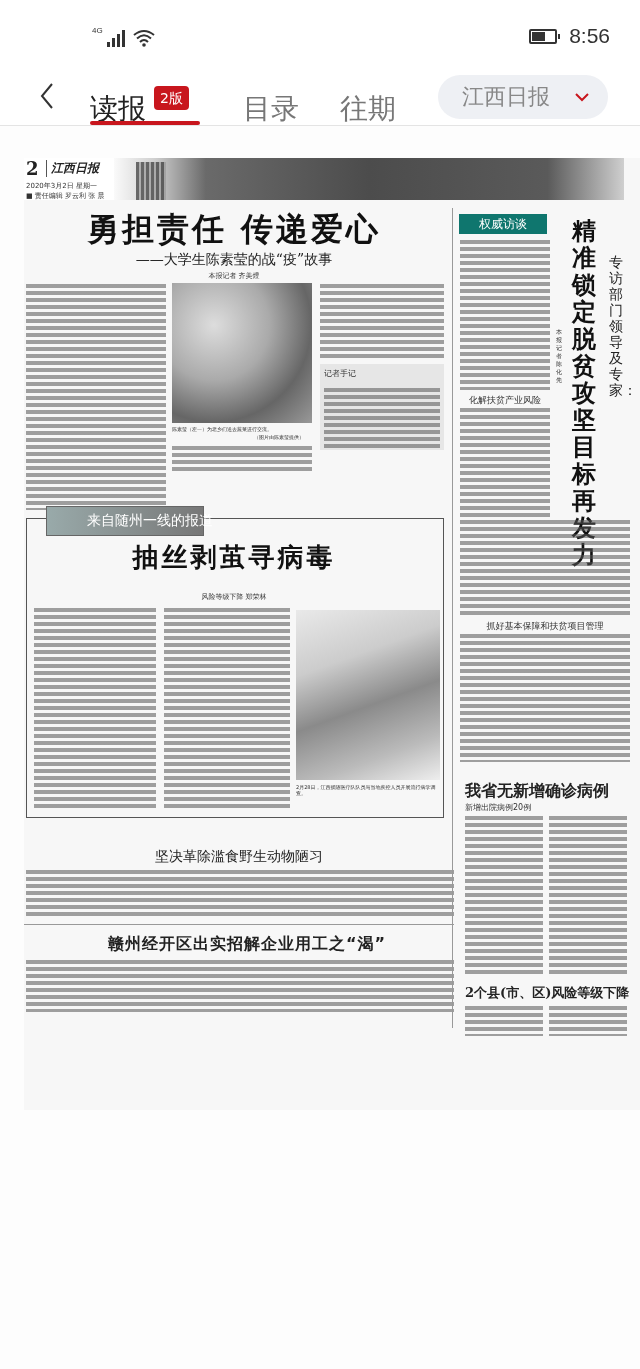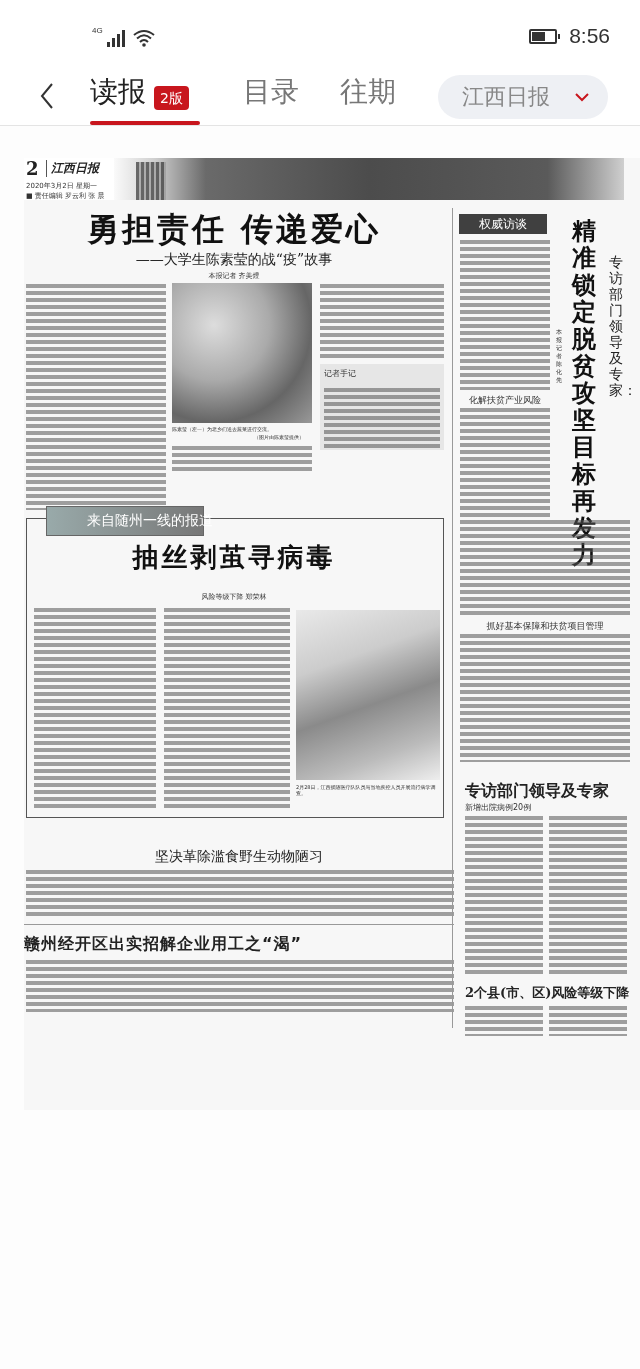--- a/index.html
+++ b/index.html
@@ -15,21 +15,21 @@
   .sb-wifi { width: 22px; height: 18px; margin-left: 4px; }
   .sb-right { position: absolute; right: 30px; top: 24px; display: flex; align-items: center; gap: 12px; }
   .sb-battery { width: 28px; height: 15px; border: 2px solid #333; border-radius: 2px; position: relative; }
   .sb-battery::before { content: ""; position: absolute; left: 1px; top: 1px; bottom: 1px; width: 13px; background: #333; }
   .sb-battery::after { content: ""; position: absolute; right: -5px; top: 3px; width: 2px; height: 5px; background: #333; }
   .sb-time { font-size: 21px; color: #333; font-family: "Liberation Sans", sans-serif; }
 
   
   .navbar { position: absolute; top: 72px; left: 0; width: 640px; height: 54px; background: #fff; border-bottom: 1px solid #e4e4e4; }
   .nav-back { position: absolute; left: 36px; top: 6px; width: 22px; height: 36px; cursor: pointer; }
-  .nav-tab { position: absolute; top: 1px; font-size: 28px; font-family: Liberation Mono, monospace; color: #777; cursor: pointer; }
+  .nav-tab { position: absolute; top: 18px; font-size: 28px; font-family: Liberation Mono, monospace; color: #777; cursor: pointer; }
   .nav-tab.active { color: #222; }
   .tab-read { left: 90px; }
   .tab-read-underline { position: absolute; left: 90px; top: 49px; width: 110px; height: 4px; background: #c8161d; border-radius: 2px; }
   .edition-badge { position: absolute; left: 154px; top: 14px; height: 24px; padding: 0 6px; background: #c8161d; color: #fff; font-size: 14px; line-height: 24px; border-radius: 4px; }
   .tab-toc { left: 243px; }
   .tab-past { left: 340px; }
   .paper-select { position: absolute; left: 438px; top: 3px; width: 170px; height: 44px; background: #eef0f4; border-radius: 22px; display: flex; align-items: center; padding-left: 24px; cursor: pointer; }
   .paper-select-label { font-size: 22px; color: #888; font-family: "DejaVu Serif", "Liberation Serif", serif; }
   .paper-select-chev { position: absolute; right: 18px; top: 14px; width: 16px; height: 16px; }
 
@@ -65,24 +65,24 @@
   .sec-tag { position: absolute; left: 22px; top: 348px; width: 158px; height: 30px; background: linear-gradient(90deg, #9aa, #777); border: 1px solid #666; display: flex; align-items: center; padding-left: 40px; }
   .sec-tag-text { color: #fff; font-size: 14px; font-family: "DejaVu Serif", serif; white-space: nowrap; }
   .headline2 { position: absolute; left: 0; width: 420px; top: 382px; text-align: center; font-size: 26px; font-weight: bold; letter-spacing: 3px; color: #111; }
   .subhead2 { position: absolute; left: 0; width: 420px; top: 417px; text-align: center; font-size: 11px; font-family: "DejaVu Serif", serif; }
   .byline2 { position: absolute; left: 0; width: 420px; top: 434px; text-align: center; font-size: 7px; color: #333; }
   .photo2 { position: absolute; left: 272px; top: 452px; width: 144px; height: 170px; background: linear-gradient(160deg, #e9e9e9 0%, #ccc 30%, #8a8a8a 55%, #bbb 80%, #eee 100%); }
   .photo2-cap { position: absolute; left: 272px; top: 626px; width: 144px; font-size: 5px; color: #333; }
 
   .headline3 { position: absolute; left: 0; width: 430px; top: 690px; text-align: center; font-size: 14px; color: #222; }
   .divider { position: absolute; left: 0; height: 1px; background: #999; }
-  .headline4 { position: absolute; left: 0; width: 430px; top: 776px; font-size: 16px; font-weight: bold; letter-spacing: 1px; }
+  .headline4 { position: absolute; left: 8px; width: 430px; top: 776px; text-align: center; font-size: 16px; font-weight: bold; letter-spacing: 1px; }
 
   
-  .auth-tag { position: absolute; left: 435px; top: 56px; width: 88px; height: 20px; background: #404040; color: #fff; font-size: 12px; text-align: center; line-height: 20px; font-family: "DejaVu Serif", serif; }
+  .auth-tag { position: absolute; left: 435px; top: 56px; width: 88px; height: 20px; background: #0f766e; color: #fff; font-size: 12px; text-align: center; line-height: 20px; font-family: "DejaVu Serif", serif; }
   .vert-title { position: absolute; left: 548px; top: 60px; width: 28px; font-size: 24px; font-weight: bold; line-height: 27px; color: #111; }
   .vert-sub { position: absolute; left: 585px; top: 96px; width: 16px; font-size: 14px; line-height: 16px; color: #222; font-family: "DejaVu Serif", serif; }
   .vert-byline { position: absolute; left: 532px; top: 170px; width: 8px; font-size: 6px; line-height: 8px; color: #333; }
   .rc-sub { position: absolute; font-size: 9px; color: #333; text-align: center; font-family: "DejaVu Serif", serif; }
   .headline-r1 { position: absolute; left: 441px; top: 623px; font-size: 16px; font-weight: bold; font-family: "DejaVu Serif", serif; white-space: nowrap; }
   .subhead-r1 { position: absolute; left: 441px; top: 644px; font-size: 8px; color: #333; }
   .headline-r2 { position: absolute; left: 441px; top: 826px; font-size: 13px; font-weight: bold; font-family: "DejaVu Serif", serif; white-space: nowrap; }
   .vdivider { position: absolute; width: 1px; background: #999; }
 </style>
 </head>
@@ -179,21 +179,21 @@
   <div class="vert-title">精准锁定脱贫攻坚目标再发力</div>
   <div class="vert-sub">专访部门领导及专家：</div>
   <div class="vert-byline">本报记者 陈化先</div>
   <div class="textcol lines" style="left:436px; top:82px; width:90px; height:150px;"></div>
   <div class="rc-sub" style="left:436px; top:236px; width:90px;">化解扶贫产业风险</div>
   <div class="textcol lines" style="left:436px; top:250px; width:90px; height:110px;"></div>
   <div class="textcol lines" style="left:436px; top:362px; width:170px; height:96px;"></div>
   <div class="rc-sub" style="left:436px; top:462px; width:170px;">抓好基本保障和扶贫项目管理</div>
   <div class="textcol lines" style="left:436px; top:476px; width:170px; height:128px;"></div>
 
-  <div class="headline-r1">专访部门领导及专家</div>
+  <div class="headline-r1">我省无新增确诊病例</div>
   <div class="subhead-r1">新增出院病例20例</div>
   <div class="textcol lines" style="left:441px; top:658px; width:78px; height:160px;"></div>
   <div class="textcol lines" style="left:525px; top:658px; width:78px; height:160px;"></div>
 
   <div class="headline-r2">2个县(市、区)风险等级下降</div>
   <div class="textcol lines" style="left:441px; top:848px; width:78px; height:30px;"></div>
   <div class="textcol lines" style="left:525px; top:848px; width:78px; height:30px;"></div>
 </div>
 
 </body></html>

